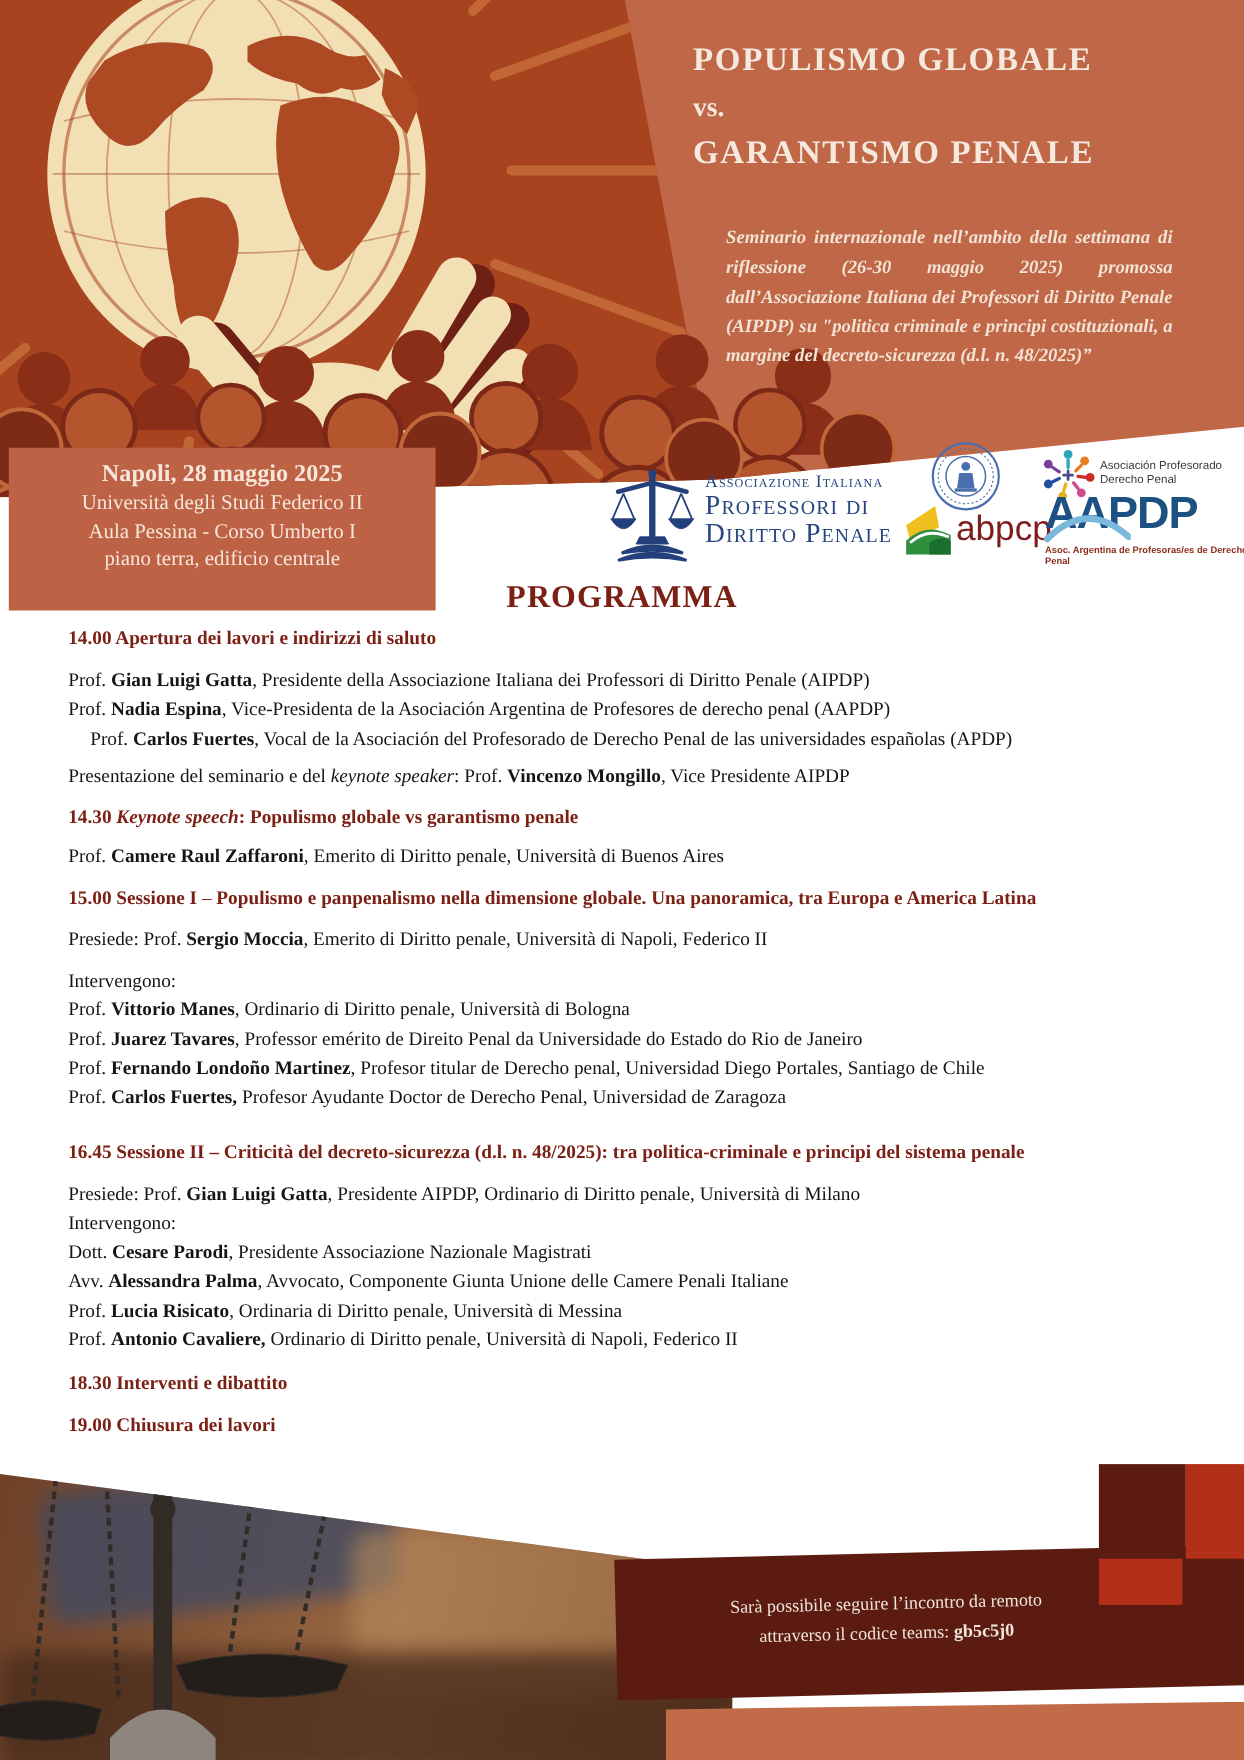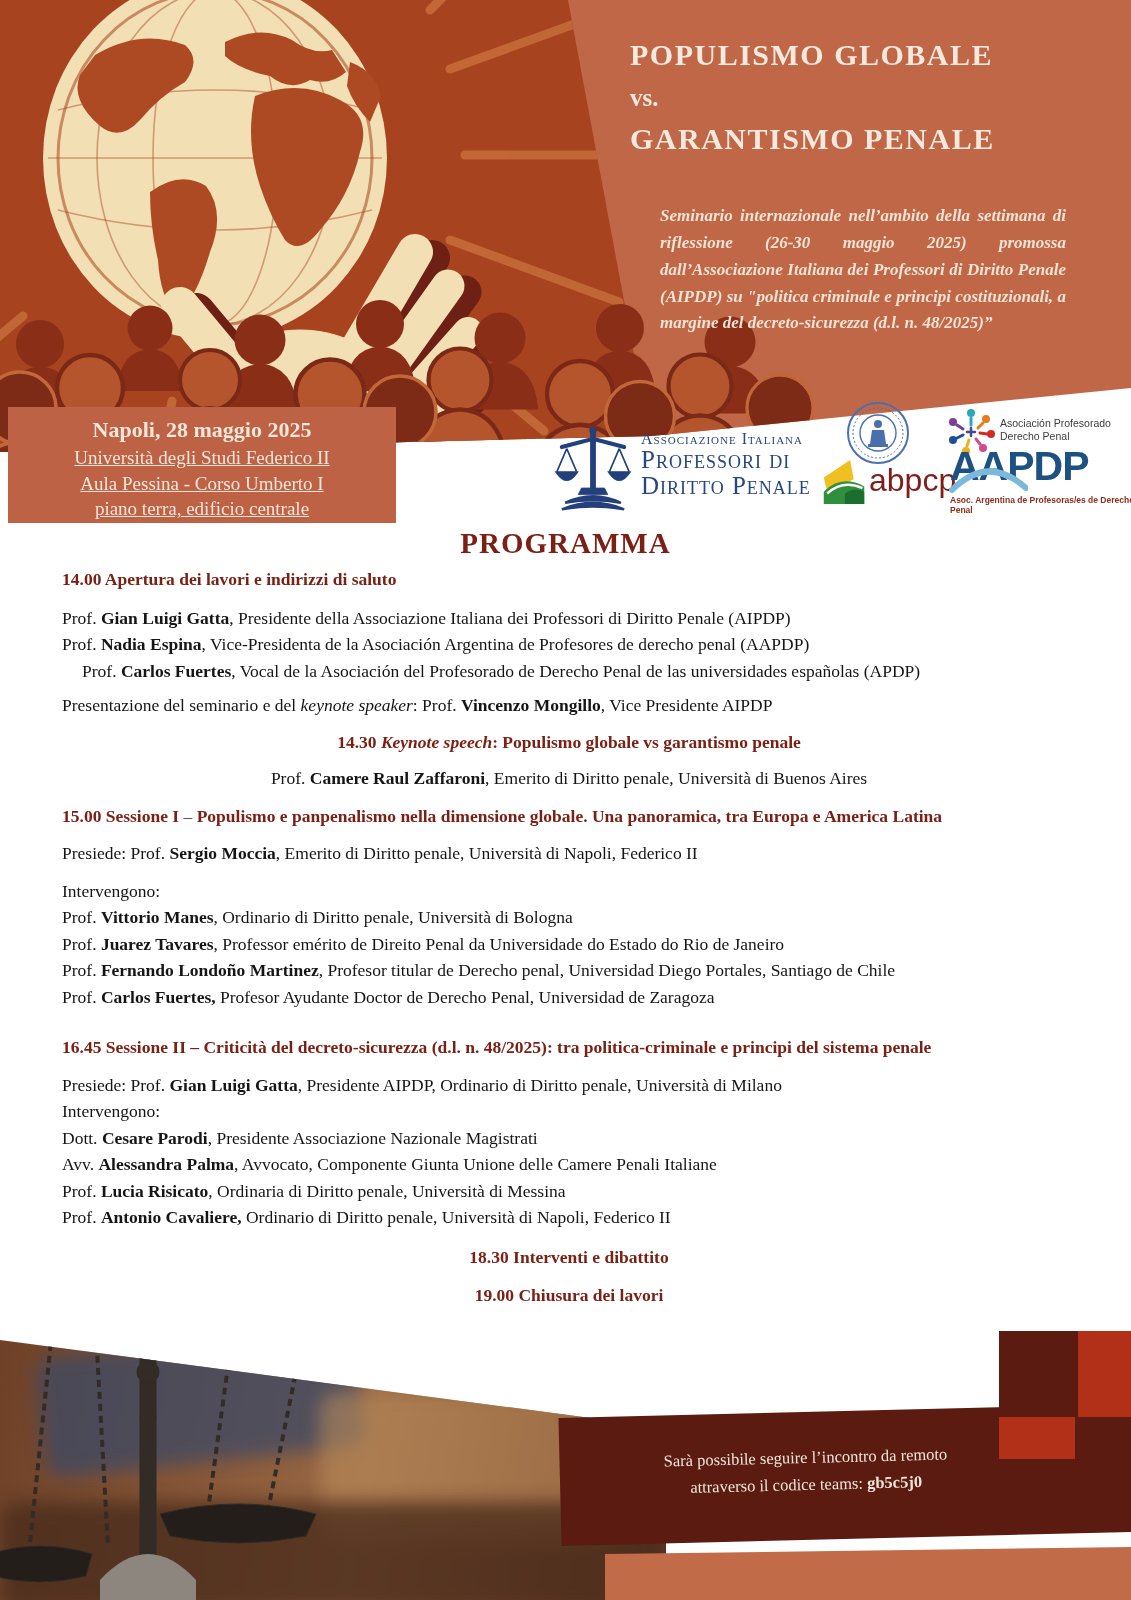--- a/index.html
+++ b/index.html
@@ -12,24 +12,24 @@
           clip-path:polygon(0 0,1131px 0,1131px 388px,652px 436px,0 452px);}
   #illu{left:0;top:0;width:662px;height:462px;background:#a7431f;
         clip-path:polygon(0 0,568px 0,654px 462px,0 462px);}
   #title-box{left:630px;top:40px;width:470px;text-align:left;color:#f5e9de;}
   #title-box .t1{font-size:30px;font-weight:bold;letter-spacing:1.5px;line-height:1.0;}
   #title-box .t2{font-size:25px;font-weight:bold;margin:14px 0 12px 0;}
   #subtitle{left:660px;top:203px;width:406px;font-size:17px;font-weight:bold;font-style:italic;
             color:#f2e3d4;text-align:justify;line-height:1.58;}
 
   
-  #venue{left:8px;top:407px;width:388px;height:116px;background:#bd6245;color:#f7e6da;
+  #venue{left:8px;top:407px;width:388px;height:148px;background:#bd6245;color:#f7e6da;
          text-align:center;padding-top:10px;box-sizing:border-box;}
   #venue .v1{font-size:22px;font-weight:bold;margin-bottom:2px;}
-  #venue .v2{font-size:19px;line-height:1.35;text-decoration:underline;}
+  #venue .v2{font-size:19px;line-height:1.35;}
 
   
   .logo-txt{color:#27477f;font-variant:small-caps;line-height:1.02;}
   #aipdp-text{left:641px;top:431px;width:230px;}
   #aipdp-text .l1{font-size:16px;letter-spacing:1px;}
   #aipdp-text .l2{font-size:25px;letter-spacing:1px;}
   #abpcp-text{left:869px;top:462px;font-family:"Liberation Sans",sans-serif;
               font-weight:normal;font-size:32px;color:#7f1d1d;letter-spacing:0;}
   #apdp-cap{left:1000px;top:417px;width:140px;font-family:"Liberation Sans",sans-serif;
             font-size:10.5px;color:#3c3c3c;line-height:1.25;}
@@ -37,21 +37,21 @@
               font-size:41px;color:#1d5181;letter-spacing:-1px;line-height:1;}
   #aapdp-cap{left:950px;top:495px;width:185px;font-family:"Liberation Sans",sans-serif;
              font-size:8.5px;font-weight:bold;color:#8c2d1c;}
 
   
   #prog-head{left:0;top:527px;width:1131px;text-align:center;font-size:29px;font-weight:bold;
              color:#7b2015;letter-spacing:1px;}
   #program-lines{left:62px;top:566px;width:1014px;font-size:17.5px;color:#151515;}
   .pline{line-height:26.5px;}
   .pline.red{color:#7b2015;}
-  .pline.ctr{text-align:center;}
+  .pline.ctr{text-align:left;}
   .pline b{font-weight:bold;}
 
   
   #photo{left:0;top:1332px;width:666px;height:268px;
          clip-path:polygon(0 8px,100% 96px,100% 100%,0 100%);
          background:linear-gradient(100deg,#6e4128 0%,#8a5a3a 35%,#9a6a45 55%,#7a4a2e 82%,#5f3520 100%);}
   .blob{position:absolute;filter:blur(9px);border-radius:18px;}
   #band{left:560px;top:1418px;width:575px;height:128px;background:#5b1b10;
         transform:rotate(-1.4deg);transform-origin:0 50%;}
   #band-text{margin:32px 0 0 26px;width:440px;text-align:center;color:#f0e4da;

